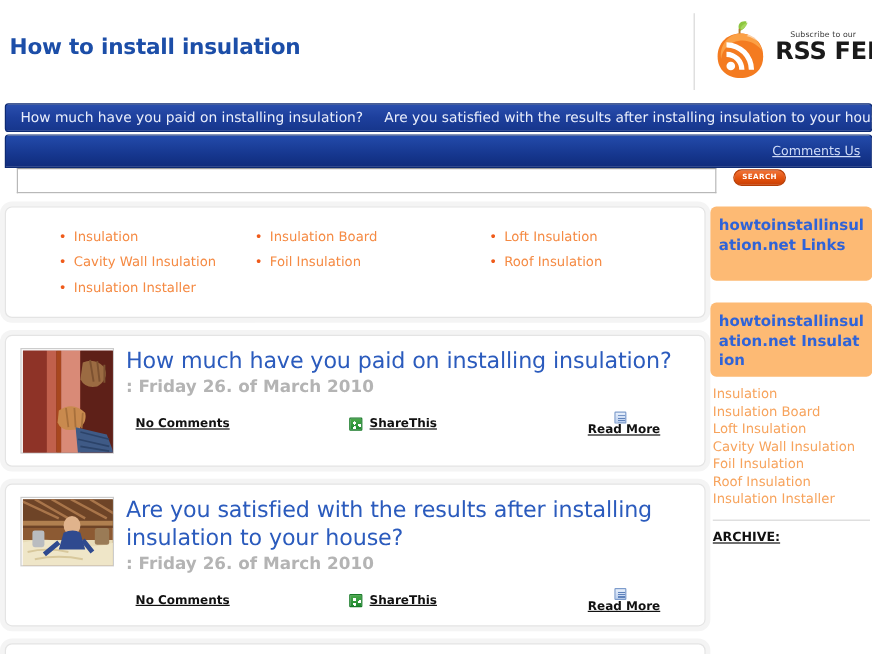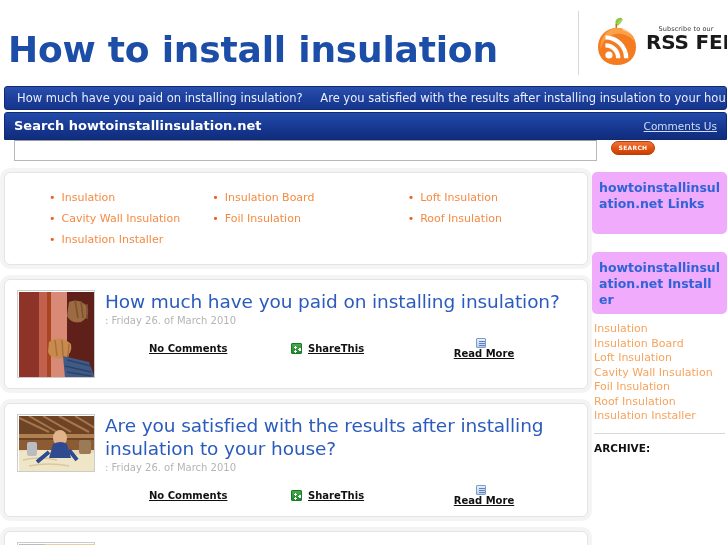--- a/index.html
+++ b/index.html
@@ -20,21 +20,21 @@
   
   .header {
     position: relative;
     height: 86px;
     background: #ffffff;
     border-top: 3px solid #ffffff;
   }
   .header-title {
     position: absolute;
     left: 8px; top: 26px;
-    font-size: 36px;
+    font-size: 18px;
     font-weight: 600;
     color: #1c4ea8;
     letter-spacing: -0.2px;
     white-space: nowrap;
   }
   .header-divider {
     position: absolute;
     left: 578px; top: 8px;
     width: 1px; height: 64px;
     background: #d8d8d8;
@@ -224,27 +224,28 @@
   .art-title {
     color: #2b5bbd;
     font-size: 18.5px;
     font-weight: 500;
     line-height: 23px;
     cursor: pointer;
     letter-spacing: -0.1px;
   }
   .art-date {
     color: #b4b4b4;
-    font-size: 10px;
+    font-size: 14px;
     margin-top: 2px;
+    font-weight: bold;
   }
   .art-meta {
     display: flex;
     align-items: center;
-    justify-content: center;
+    justify-content: space-between;
     margin-top: 12px;
     gap: 0px;
   }
   .meta-link {
     font-size: 10px;
     font-weight: bold;
     color: #111111;
     text-decoration: underline;
     cursor: pointer;
     white-space: nowrap;
@@ -284,21 +285,21 @@
   .icon-doc:after {
     content: "";
     position: absolute;
     left: 1.5px; top: 2px;
     width: 6px; height: 6px;
     background: repeating-linear-gradient(to bottom,#5f82bb 0px,#5f82bb 1px,transparent 1px,transparent 2px);
   }
 
   
   .side-widget {
-    background: #f0abfc;
+    background: #fdba74;
     border-radius: 5px;
     padding: 8px 7px 10px 7px;
     margin-bottom: 18px;
   }
   .side-title {
     color: #2f63d8;
     font-size: 12.5px;
     font-weight: bold;
     line-height: 16px;
     word-break: break-all;
@@ -315,20 +316,21 @@
   }
   .side-rule {
     border-top: 1px solid #d8d8d8;
     margin: 9px 2px 8px 2px;
   }
   .archive-label {
     font-size: 10.5px;
     font-weight: bold;
     color: #111111;
     padding-left: 2px;
+    text-decoration: underline;
   }
 </style>
 </head>
 <body>
 
 <div id="page">
 
   <div class="header">
     <div class="header-title">How to install insulation</div>
     <div class="header-divider"></div>
@@ -354,21 +356,20 @@
 
   <div class="ticker">
     <div class="ticker-inner">
       <span class="ticker-item">How much have you paid on installing insulation?</span>
       <span class="ticker-item">Are you satisfied with the results after installing insulation to your house?</span>
       
     </div>
   </div>
 
   <div class="searchbar">
-    <div class="search-label">Search howtoinstallinsulation.net</div>
     <div class="contact-us">Comments Us</div>
   </div>
   <div class="search-row">
     <input class="search-input" type="text" value="" placeholder="" style="">
     <button class="search-button">SEARCH</button>
   </div>
 
   <div class="main-col">
 
     <div class="card links-card">
@@ -501,21 +502,21 @@
 
   </div>
 
   <div class="side-col">
 
     <div class="side-widget" style="height:62px;">
       <div class="side-title">howtoinstallinsulation.net Links</div>
     </div>
 
     <div class="side-widget" style="height:62px; margin-bottom:8px;">
-      <div class="side-title">howtoinstallinsulation.net Installer</div>
+      <div class="side-title">howtoinstallinsulation.net Insulation</div>
     </div>
 
     <div class="side-cats">
       <div class="cat-item">Insulation</div>
       <div class="cat-item">Insulation Board</div>
       <div class="cat-item">Loft Insulation</div>
       <div class="cat-item">Cavity Wall Insulation</div>
       <div class="cat-item">Foil Insulation</div>
       <div class="cat-item">Roof Insulation</div>
       <div class="cat-item">Insulation Installer</div>

